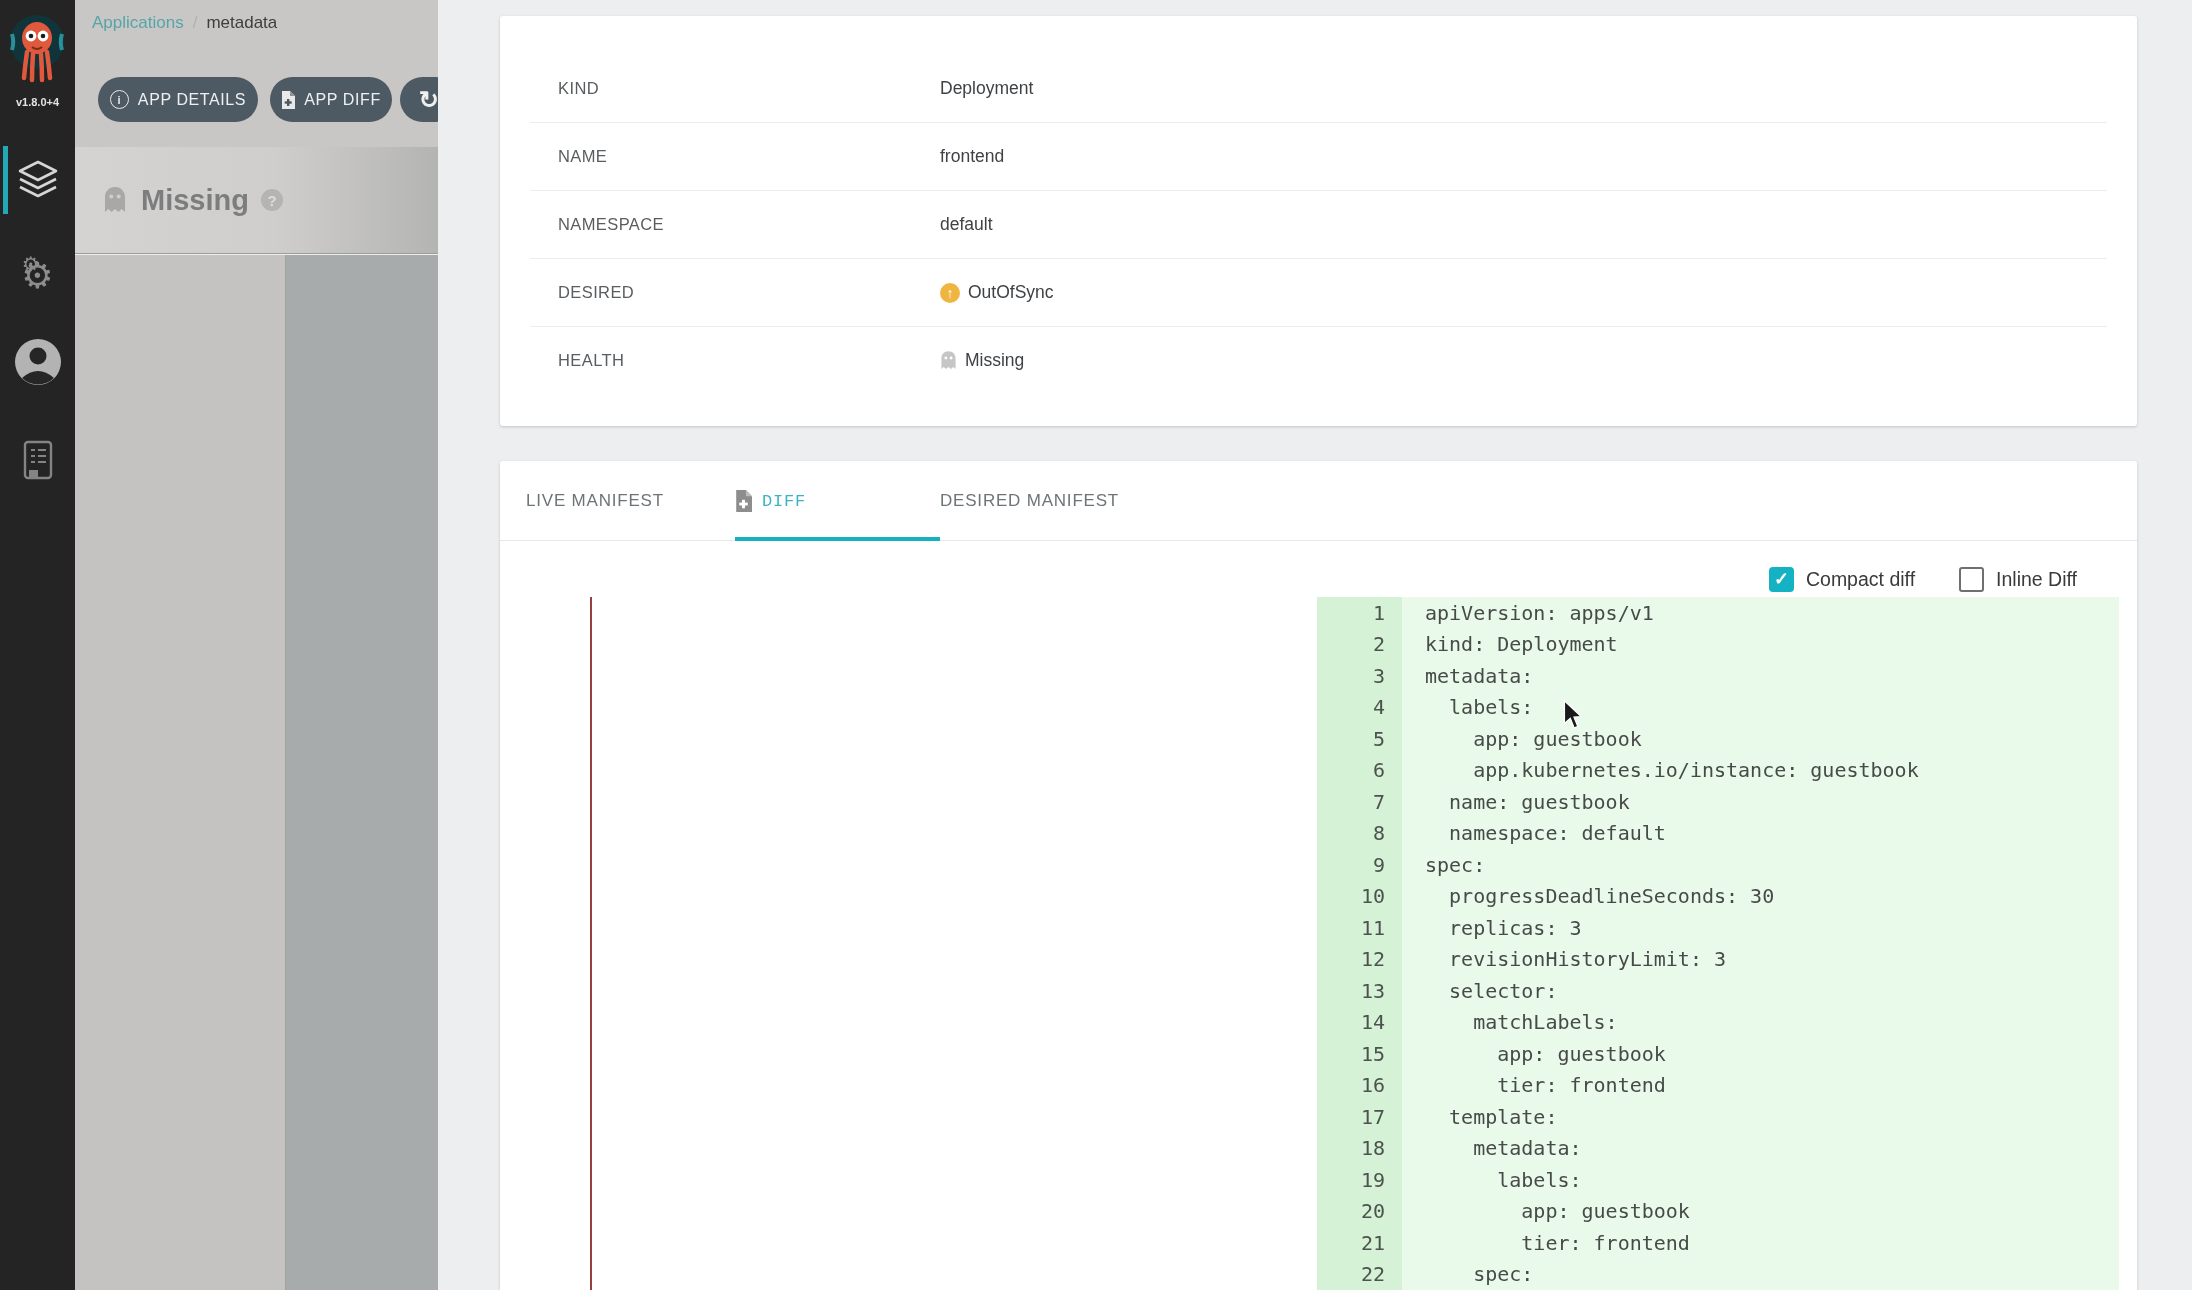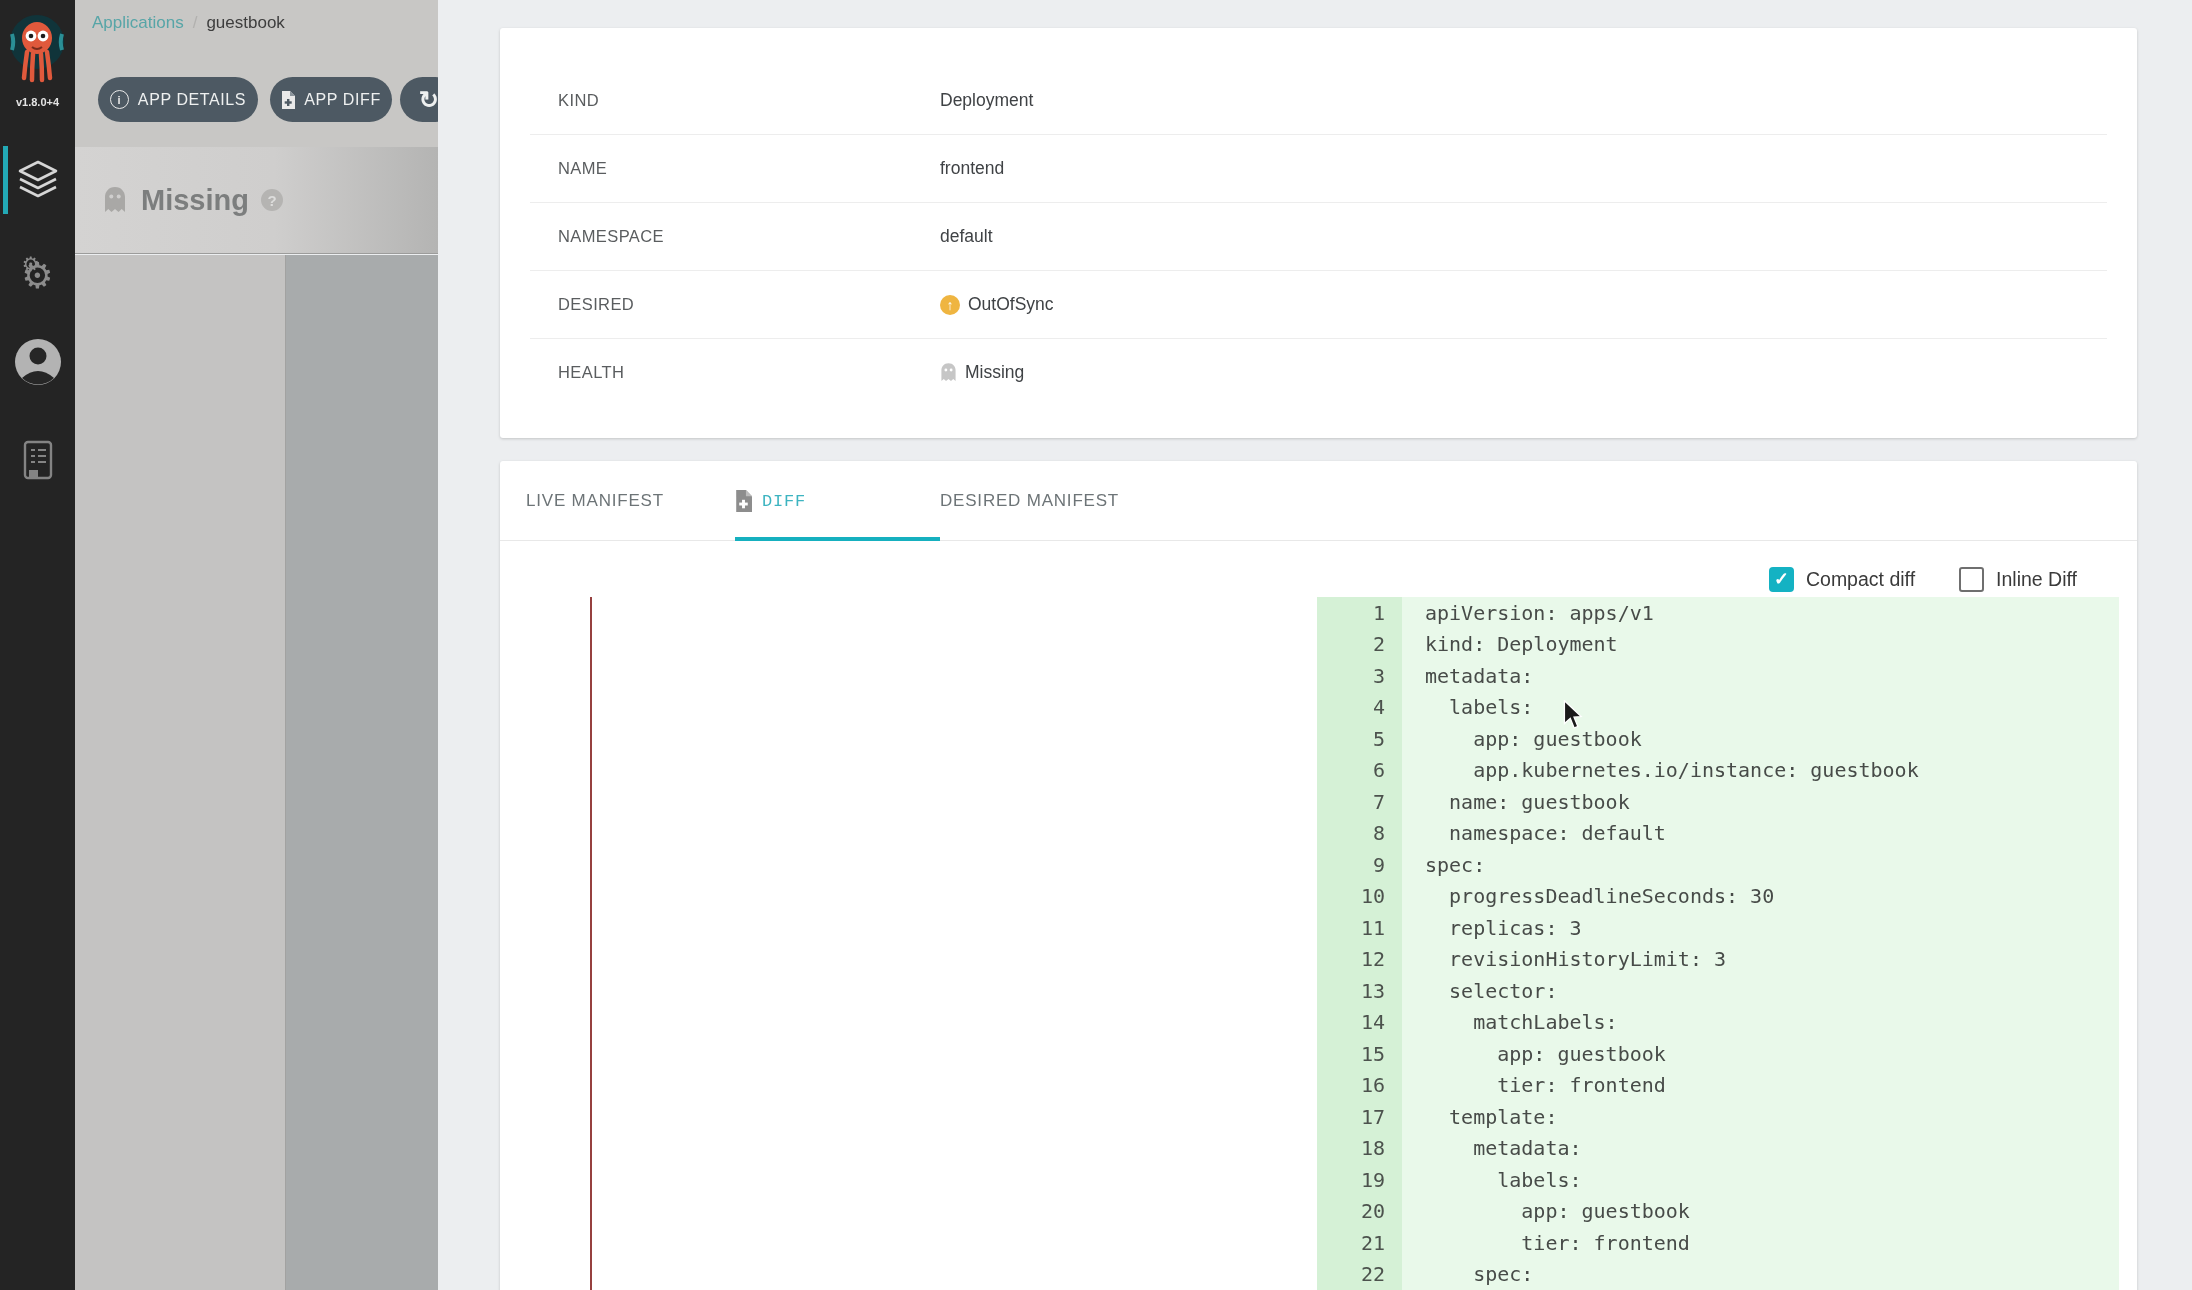--- a/index.html
+++ b/index.html
@@ -39,21 +39,21 @@
   .missing-title{color:#7c7e7e;font-size:29px;font-weight:bold;margin-left:14px;}
   .q-circle{width:22px;height:22px;border-radius:50%;background:#b5b4b2;color:#dddddc;
     display:flex;align-items:center;justify-content:center;font-size:15px;font-weight:bold;margin-left:12px;}
   .under-lower-l{left:75px;top:255px;width:211px;height:1035px;background:#c4c3c2;border-right:1px solid #a2a2a1;box-sizing:border-box;}
   .under-lower-r{left:286px;top:255px;width:152px;height:1035px;background:#a8abac;}
 
   
   .panel-bg{left:438px;top:0;width:1754px;height:1290px;background:#eceef0;}
   .card{position:absolute;left:62px;width:1637px;background:#ffffff;border-radius:3px;
     box-shadow:0 1px 3px rgba(0,0,0,0.18);}
-  .card1{top:28px;height:410px;}
+  .card1{top:16px;height:410px;}
   .card2{top:461px;height:840px;}
 
   
   .fields{position:absolute;left:0;top:39px;width:100%;}
   .frow{height:67px;display:flex;align-items:center;position:relative;margin:0 30px;border-bottom:1px solid #ededed;}
   .frow:last-child{border-bottom:none;}
   .flabel{margin-left:28px;font-size:16.5px;color:#5a5d5f;letter-spacing:.4px;}
   .fvalue{position:absolute;left:410px;font-size:17.5px;color:#3f4245;display:flex;align-items:center;gap:8px;}
   .sync-badge{width:20px;height:20px;border-radius:50%;background:#efb541;color:#ffffff;
     display:flex;align-items:center;justify-content:center;font-size:14px;font-weight:bold;}
@@ -83,21 +83,21 @@
   .ct{white-space:pre;margin-left:23px;}
 
   svg{display:block;}
   .cursor{left:1562px;top:700px;z-index:20;}
 </style>
 </head>
 <body>
 
 <div class="abs under-top">
   <div class="abs breadcrumb">
-    <span class="crumb-link">Applications</span><span class="crumb-sep">/</span><span class="crumb-cur">guestbook</span>
+    <span class="crumb-link">Applications</span><span class="crumb-sep">/</span><span class="crumb-cur">metadata</span>
   </div>
   <div class="abs toolbar">
     <div class="pill" style="left:23px;width:160px;">
       <span class="info-circ">i</span>
       <span>APP DETAILS</span>
     </div>
     <div class="pill" style="left:195px;width:122px;">
       <span>
         <svg width="14" height="18" viewBox="0 0 14 18">
             <path d="M1 0 h8 l5 5 v13 H1 Z" fill="#e9e9e9"></path>

